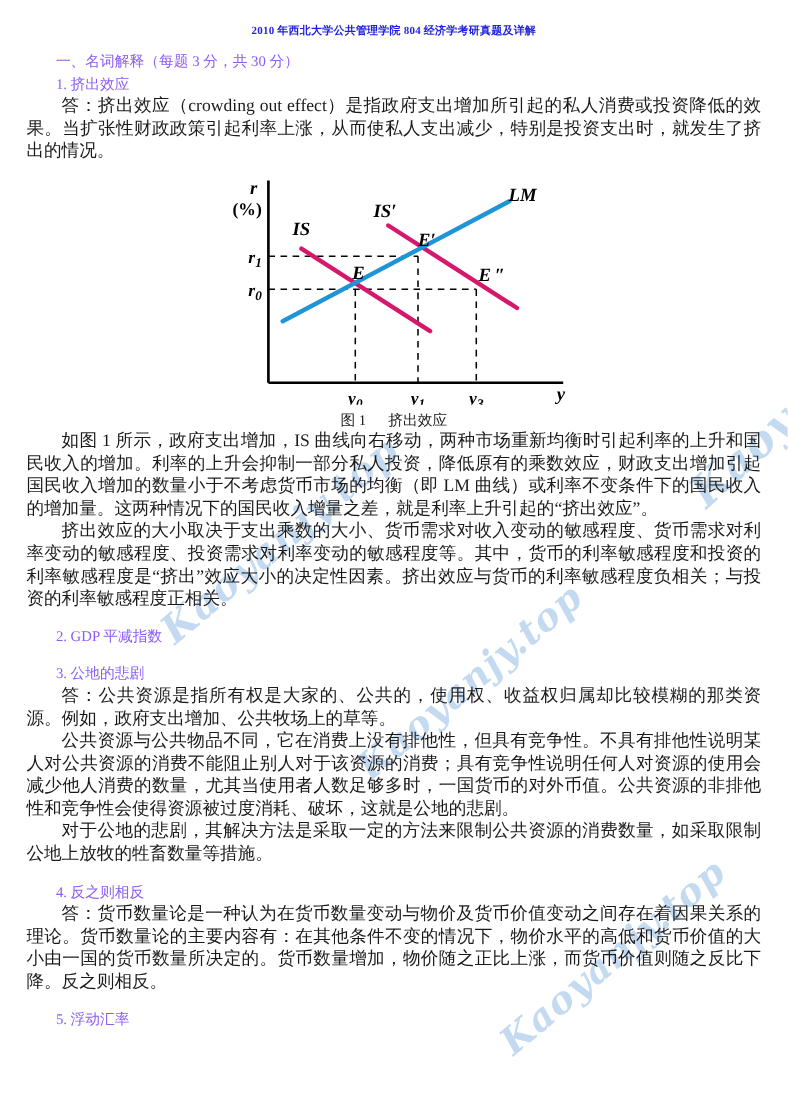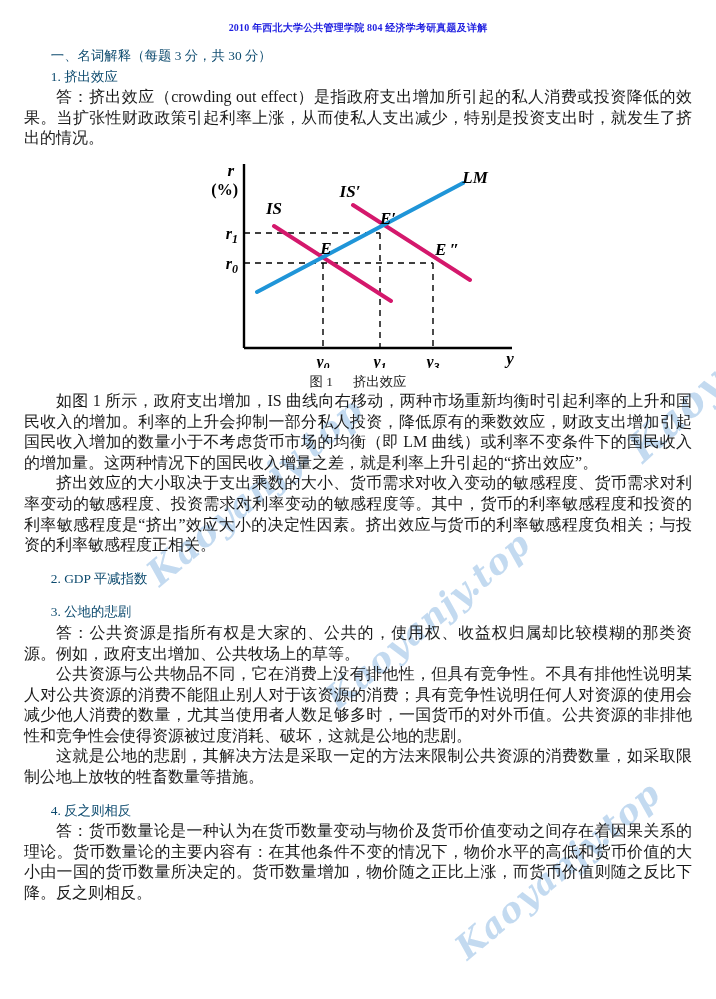--- a/index.html
+++ b/index.html
@@ -67,21 +67,21 @@
   }
   p {
     margin: 0;
     font-size: 16px;
     line-height: 20.6px;
     text-align: justify;
     text-justify: inter-ideograph;
   }
   .indent { text-indent: 2em; }
   .sec-head {
-    color: #0c4a6e;
+    color: #8b5cf6;
     margin: 0;
     font-size: 13.4px;
     line-height: 20.6px;
     text-indent: 2em;
     font-weight: 400;
   }
   .gap-md { height: 13px; }
 
   
   .figure {
@@ -184,27 +184,31 @@
     </p>
 
     <div class="gap-md"></div>
 
     <p class="sec-head">
       <span>3.</span>
       <span>公地的悲剧</span>
     </p>
     <p class="indent">答：公共资源是指所有权是大家的、公共的，使用权、收益权归属却比较模糊的那类资源。例如，政府支出增加、公共牧场上的草等。</p>
     <p class="indent">公共资源与公共物品不同，它在消费上没有排他性，但具有竞争性。不具有排他性说明某人对公共资源的消费不能阻止别人对于该资源的消费；具有竞争性说明任何人对资源的使用会减少他人消费的数量，尤其当使用者人数足够多时，一国货币的对外币值。公共资源的非排他性和竞争性会使得资源被过度消耗、破坏，这就是公地的悲剧。</p>
-    <p class="indent">这就是公地的悲剧，其解决方法是采取一定的方法来限制公共资源的消费数量，如采取限制公地上放牧的牲畜数量等措施。</p>
+    <p class="indent">对于公地的悲剧，其解决方法是采取一定的方法来限制公共资源的消费数量，如采取限制公地上放牧的牲畜数量等措施。</p>
 
     <div class="gap-md"></div>
 
     <p class="sec-head">
       <span>4.</span>
       <span>反之则相反</span>
     </p>
     <p class="indent">答：货币数量论是一种认为在货币数量变动与物价及货币价值变动之间存在着因果关系的理论。货币数量论的主要内容有：在其他条件不变的情况下，物价水平的高低和货币价值的大小由一国的货币数量所决定的。货币数量增加，物价随之正比上涨，而货币价值则随之反比下降。反之则相反。</p>
 
     <div class="gap-md"></div>
 
+    <p class="sec-head">
+      <span>5.</span>
+      <span>浮动汇率</span>
+    </p>
 
   </div>
 </div>
 
 </body></html>

